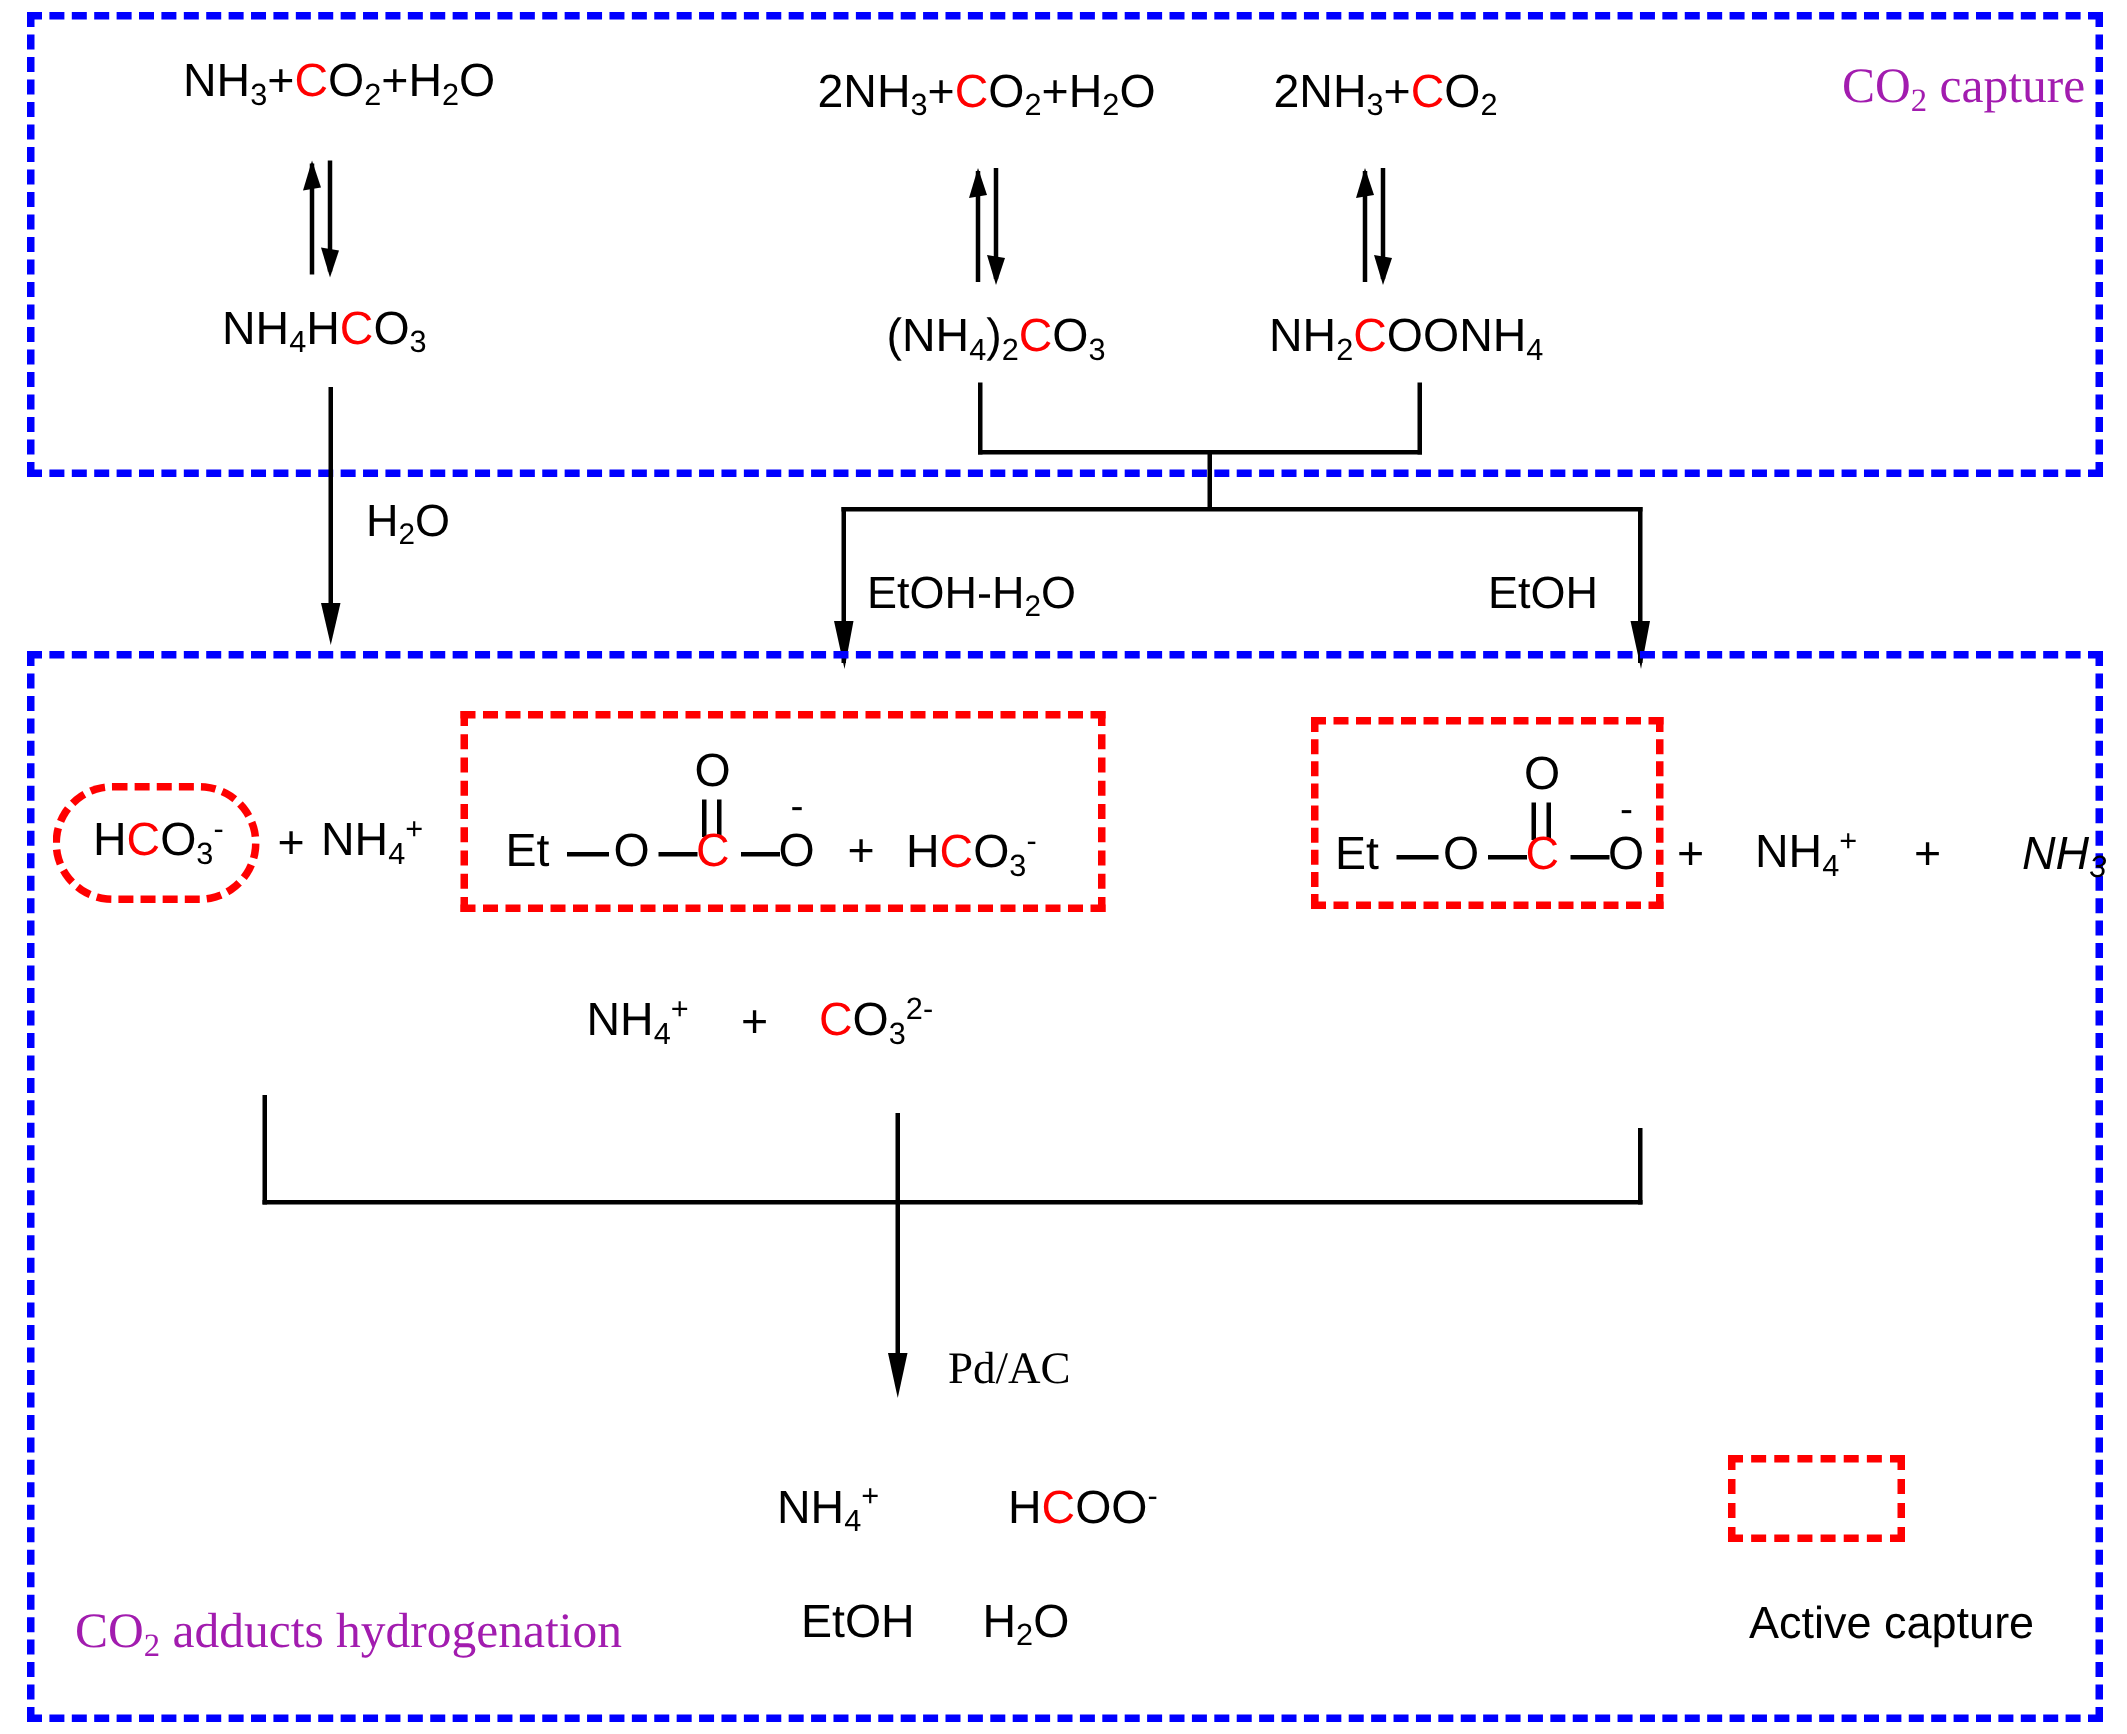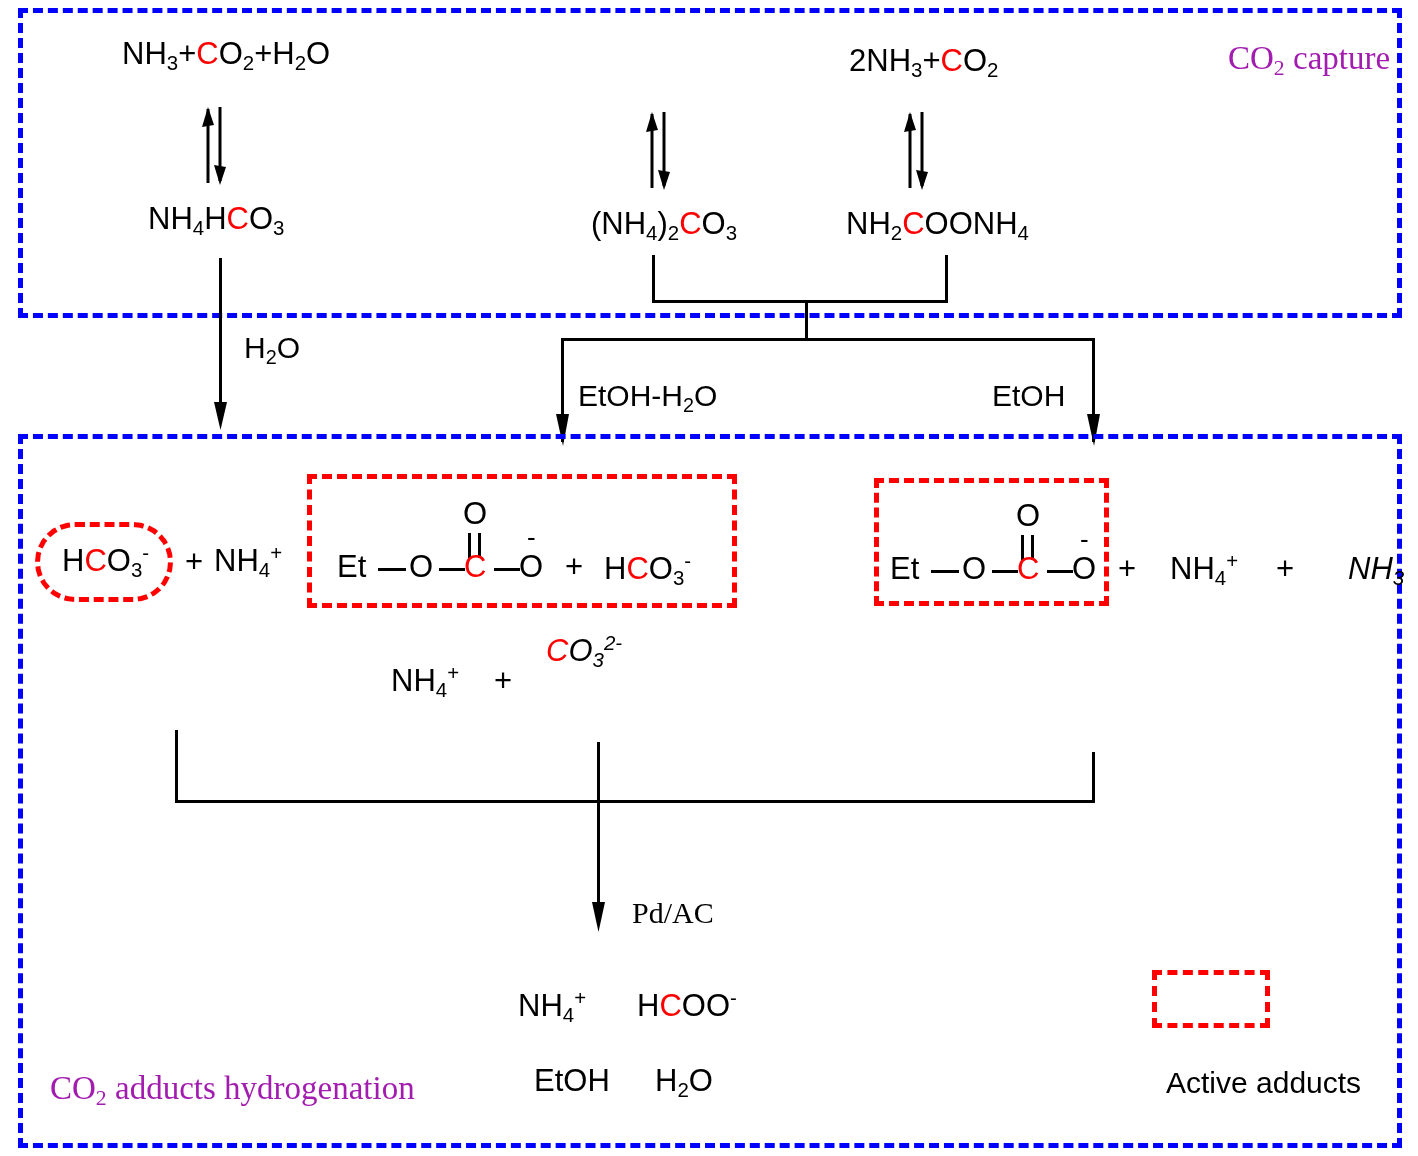--- a/index.html
+++ b/index.html
@@ -95,20 +95,21 @@
 
   <svg class="arrow-svg" style="left:200px; top:105px;" width="36" height="82" viewBox="0 0 36 82">
     <line x1="8" y1="78" x2="8" y2="4" stroke="#000" stroke-width="3"></line>
     <polygon points="8,2 2,22 14,20" fill="#000"></polygon>
     <line x1="20" y1="2" x2="20" y2="76" stroke="#000" stroke-width="3"></line>
     <polygon points="20,80 14,60 26,62" fill="#000"></polygon>
   </svg>
 
   <div class="t formula" style="left:148px; top:203px;">NH<sub>4</sub>H<span class="red">C</span>O<sub>3</sub></div>
 
+  <div class="t formula" style="left:545px; top:45px;">2NH<sub>3</sub>+<span class="red">C</span>O<sub>2</sub>+H<sub>2</sub>O</div>
 
   <svg class="arrow-svg" style="left:644px; top:110px;" width="36" height="82" viewBox="0 0 36 82">
     <line x1="8" y1="78" x2="8" y2="4" stroke="#000" stroke-width="3"></line>
     <polygon points="8,2 2,22 14,20" fill="#000"></polygon>
     <line x1="20" y1="2" x2="20" y2="76" stroke="#000" stroke-width="3"></line>
     <polygon points="20,80 14,60 26,62" fill="#000"></polygon>
   </svg>
 
   <div class="t formula" style="left:591px; top:208px;text-align:center;">(NH<sub>4</sub>)<sub>2</sub><span class="red">C</span>O<sub>3</sub></div>
 
@@ -190,35 +191,35 @@
   <div class="t formula" style="left:1072px; top:553px;">O</div>
   <div class="t" style="left:1080px; top:526px; font-size:26px;">-</div>
 
   <div class="t formula" style="left:1118px; top:553px;">+</div>
   <div class="t formula" style="left:1170px; top:551px;">NH<sub>4</sub><sup>+</sup></div>
   <div class="t formula" style="left:1276px; top:553px;">+</div>
   <div class="t formula" style="left:1348px; top:553px;font-style:italic;">NH<sub>3</sub></div>
 
   <div class="t formula" style="left:391px; top:663px;">NH<sub>4</sub><sup>+</sup></div>
   <div class="t formula" style="left:494px; top:665px;">+</div>
-  <div class="t formula" style="left:546px; top:633px;font-style:italic;"><span class="red">C</span>O<sub>3</sub><sup>2-</sup></div>
+  <div class="t formula" style="left:546px; top:663px;"><span class="red">C</span>O<sub>3</sub><sup>2-</sup></div>
 
   <div class="vline" style="left:175px; top:730px; height:73px;"></div>
   <div class="vline" style="left:1092px; top:752px; height:51px;"></div>
   <div class="hline" style="left:175px; top:800px; width:920px;"></div>
 
   <div class="vline" style="left:597px; top:742px; height:175px;"></div>
   <svg class="arrow-svg" style="left:585px; top:898px;" width="30" height="36" viewBox="0 0 30 36">
     <polygon points="13.5,34 7,4 20,4" fill="#000"></polygon>
   </svg>
   <div class="t cond" style="left:632px; top:898px;font-family:Liberation Serif, serif;">Pd/AC</div>
 
   <div class="t formula" style="left:518px; top:988px;">NH<sub>4</sub><sup>+</sup></div>
-  <div class="t formula" style="left:637px; top:988px;text-align:center;">H<span class="red">C</span>OO<sup>-</sup></div>
+  <div class="t formula" style="left:672px; top:988px;text-align:center;">H<span class="red">C</span>OO<sup>-</sup></div>
   <div class="t formula" style="left:534px; top:1065px;">EtOH</div>
   <div class="t formula" style="left:655px; top:1065px;">H<sub>2</sub>O</div>
 
   <div class="t label-serif" style="left:50px; top:1072px;text-align:center;">CO<sub>2</sub> adducts hydrogenation</div>
 
   <div class="redbox" style="left:1152px; top:970px; width:118px; height:58px;"></div>
-  <div class="t legend-text" style="left:1166px; top:1068px;">Active adducts</div>
+  <div class="t legend-text" style="left:1166px; top:1068px;">Active capture</div>
 
 </div>
 
 </body></html>

